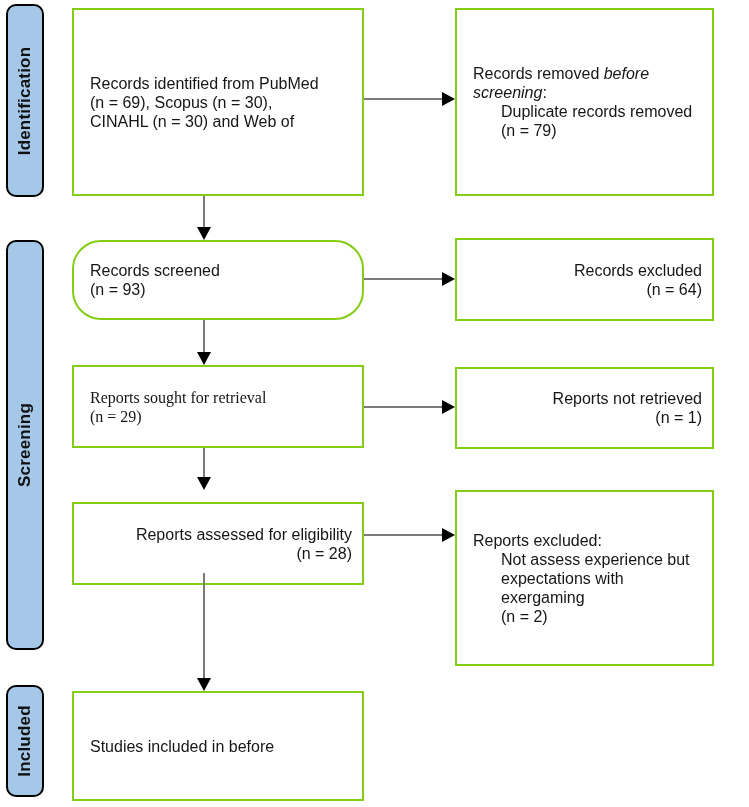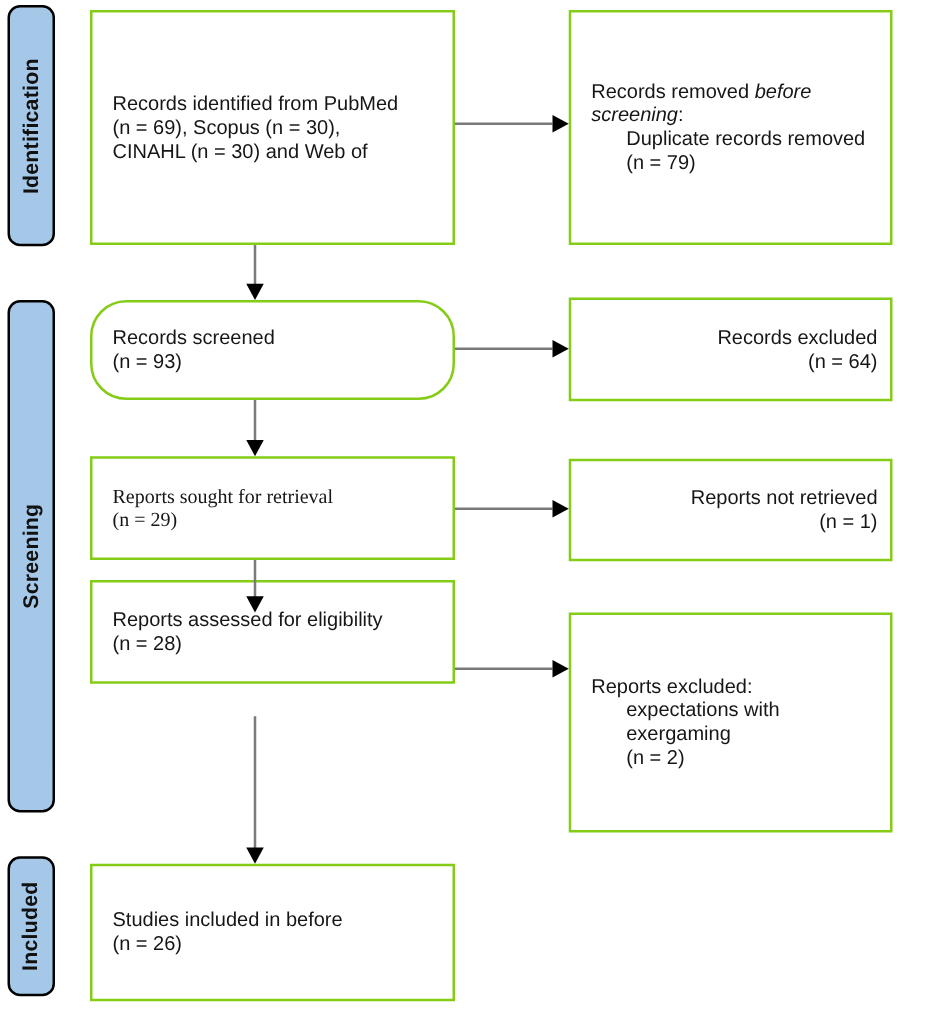--- a/index.html
+++ b/index.html
@@ -60,21 +60,21 @@
 
   .col-left  { left: 72px;  width: 292px; }
   .col-right { left: 455px; width: 259px; }
 
   .box-identified      { top: 8px;   height: 188px; }
   .box-removed         { top: 8px;   height: 188px; }
   .box-screened        { top: 240px; height: 80px; border-radius: 29px;  }
   .box-rec-excluded    { top: 238px; height: 83px; align-items: flex-end;  }
   .box-sought          { top: 365px; height: 83px; font-family: Liberation Serif, serif;  }
   .box-not-retrieved   { top: 367px; height: 82px; align-items: flex-end;  }
-  .box-assessed        { top: 464px; height: 83px;  }
+  .box-assessed        { top: 502px; height: 83px; align-items: flex-end;  }
   .box-rep-excluded    { top: 490px; height: 176px; }
   .box-included        { top: 691px; height: 110px; }
 
   
   .vline {
     position: absolute;
     left: 203px;
     width: 2px;
     background: #7a7a7a;
   }
@@ -147,27 +147,27 @@
     <div>Reports not retrieved</div>
     <div>(n = 1)</div>
   </div>
 
   <div class="fbox col-left box-assessed">
     <div>Reports assessed for eligibility</div>
     <div>(n = 28)</div>
   </div>
   <div class="fbox col-right box-rep-excluded">
     <div>Reports excluded:</div>
+    <div class="indent">Not assess experience but</div>
     <div class="indent">expectations with exergaming</div>
     <div class="indent">(n = 2)</div>
   </div>
 
   <div class="fbox col-left box-included">
     <div>Studies included in before</div>
-    <div>(n = 26)</div>
   </div>
 
   <div class="vline" style="top:196px; height:32px;"></div>
   <div class="head-down" style="top:227px;"></div>
 
   <div class="vline" style="top:320px; height:33px;"></div>
   <div class="head-down" style="top:352px;"></div>
 
   <div class="vline" style="top:448px; height:30px;"></div>
   <div class="head-down" style="top:477px;"></div>

